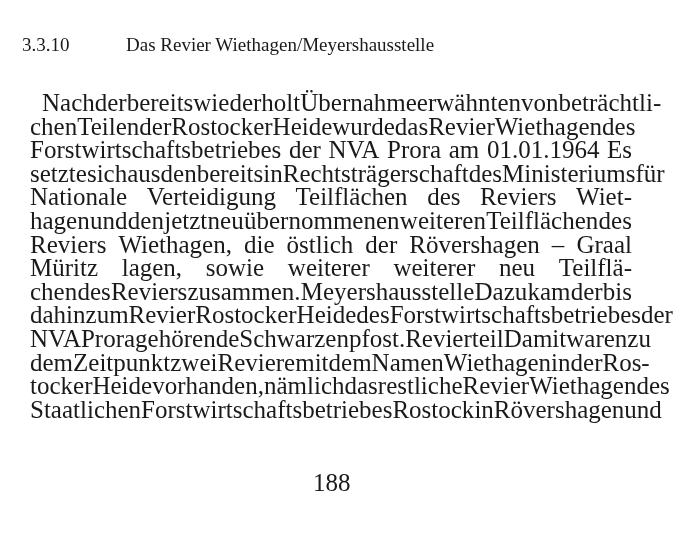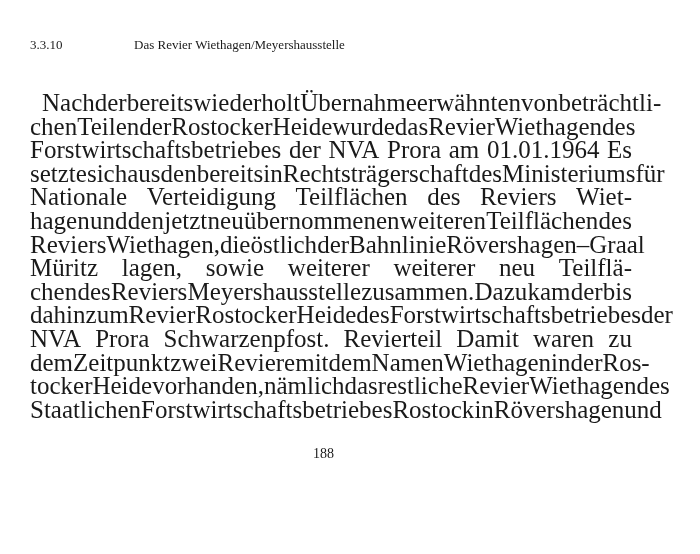--- a/index.html
+++ b/index.html
@@ -1,34 +1,34 @@
 <!DOCTYPE html>
 <html><head>
   <meta charset="utf-8">
   <style>
     html, body { margin: 0; padding: 0; }
     body {
       width: 700px; height: 554px; background: #ffffff; position: relative; overflow: hidden;
       font-family: "Liberation Serif", "DejaVu Serif", serif; color: #1a1a1a;
     }
     .heading {
-      position: absolute; left: 30px; top: 33px; font-size: 13px; line-height: 24px; white-space: nowrap;
+      position: absolute; left: 22px; top: 33px; font-size: 19px; line-height: 24px; white-space: nowrap;
     }
     .heading .num { display: inline-block; width: 104px; }
     .para {
       position: absolute; left: 30px; top: 91px; width: 602px;
     }
     .line {
       display: block; height: 23.6px; line-height: 23.6px; font-size: 25px;
       text-align: justify; text-align-last: justify; white-space: nowrap; overflow: visible;
     }
     .line.first { padding-left: 12px; }
     .line .w { display: flex; justify-content: space-between; width: 100%; }
     .pagenum {
-      position: absolute; left: 313px; top: 442px; font-size: 14px; line-height: 24px;
+      position: absolute; left: 313px; top: 471px; font-size: 25px; line-height: 24px;
     }
   </style>
 </head>
 <body>
 
 <div class="heading">
   <span class="num">3.3.10</span><span>Das Revier Wiethagen/Meyershausstelle</span>
 </div>
 
 <div class="para">
@@ -106,21 +106,20 @@
         <span>des</span>
       </span>
     </div>
   <div class="line">
       <span class="w">
         <span>Reviers</span>
         <span>Wiethagen,</span>
         <span>die</span>
         <span>östlich</span>
         <span>der</span>
-        <span>Bahnlinie</span>
         <span>Rövershagen</span>
         <span>–</span>
         <span>Graal</span>
       </span>
     </div>
   <div class="line">
       <span class="w">
         <span>Müritz</span>
         <span>lagen,</span>
         <span>sowie</span>
@@ -128,22 +127,22 @@
         <span>weiterer</span>
         <span>neu</span>
         <span>Teilflä-</span>
       </span>
     </div>
   <div class="line">
       <span class="w">
         <span>chen</span>
         <span>des</span>
         <span>Reviers</span>
+        <span>zusammen.</span>
         <span>Meyershausstelle</span>
-        <span>zusammen.</span>
         <span>Dazu</span>
         <span>kam</span>
         <span>der</span>
         <span>bis</span>
       </span>
     </div>
   <div class="line">
       <span class="w">
         <span>dahin</span>
         <span>zum</span>
@@ -152,20 +151,21 @@
         <span>Heide</span>
         <span>des</span>
         <span>Forstwirtschaftsbetriebes</span>
         <span>der</span>
       </span>
     </div>
   <div class="line">
       <span class="w">
         <span>NVA</span>
         <span>Prora</span>
+        <span>gehörende</span>
         <span>Schwarzenpfost.</span>
         <span>Revierteil</span>
         <span>Damit</span>
         <span>waren</span>
         <span>zu</span>
       </span>
     </div>
   <div class="line">
       <span class="w">
         <span>dem</span>

